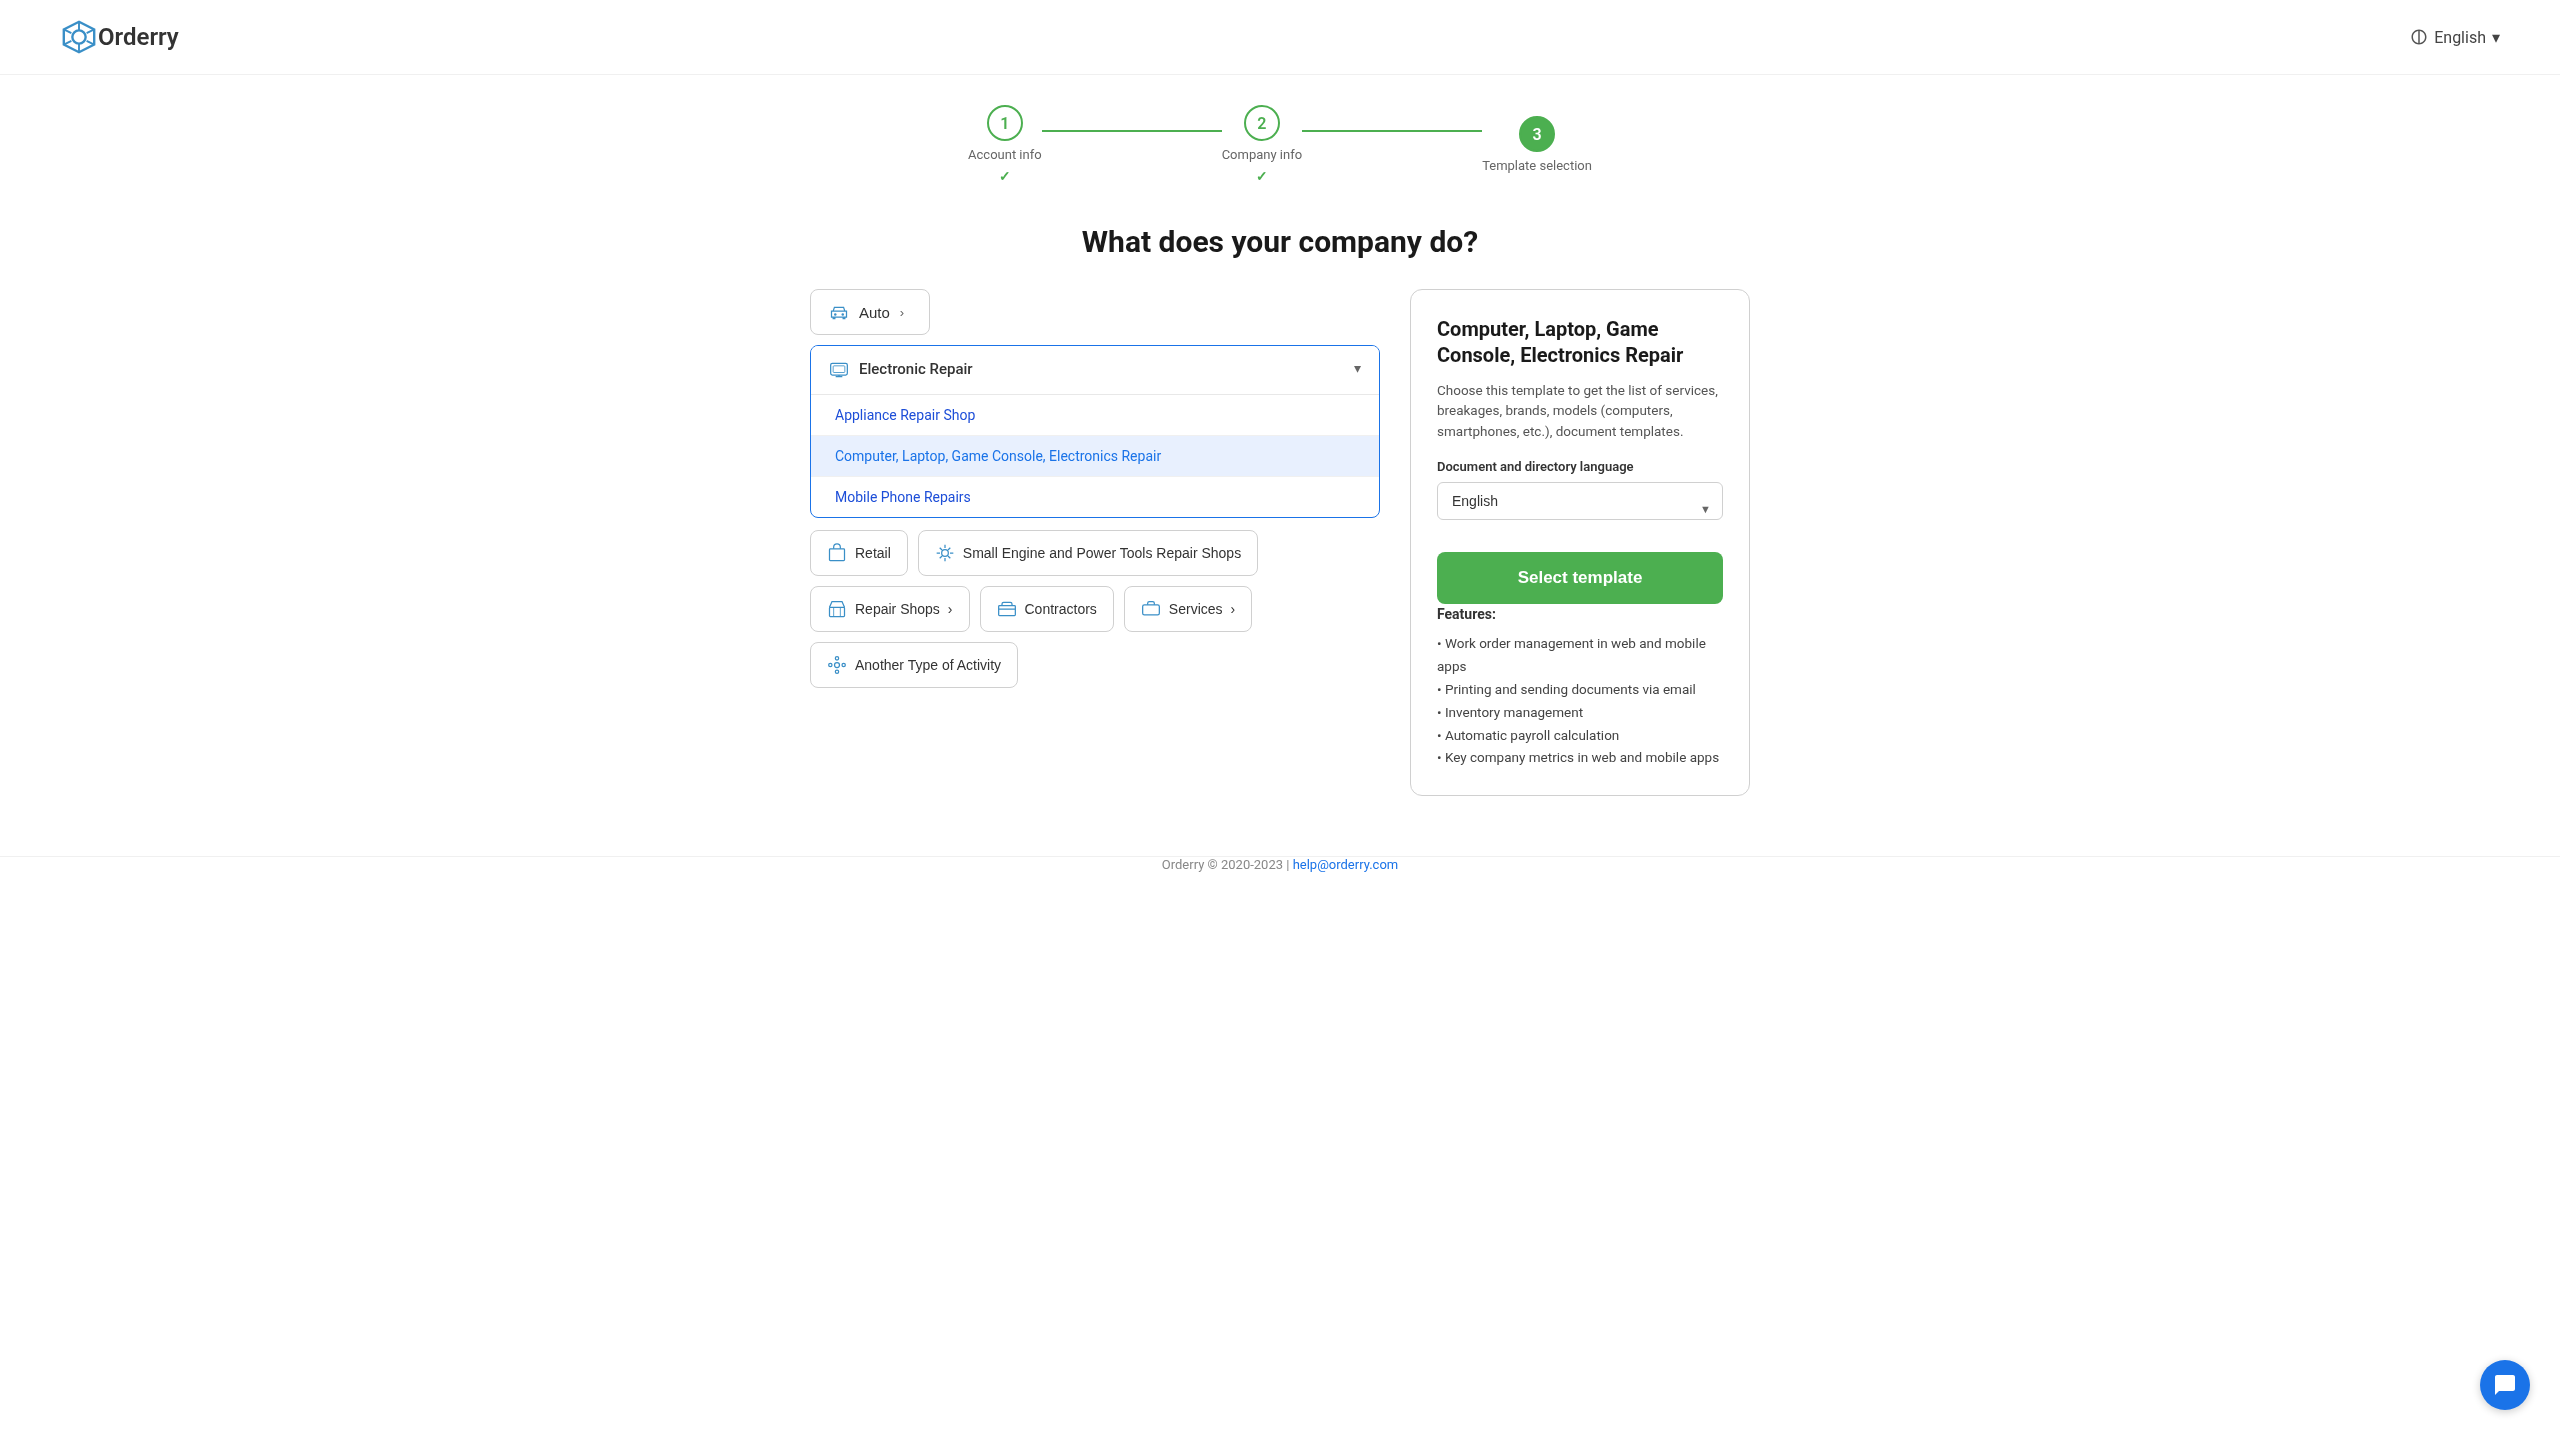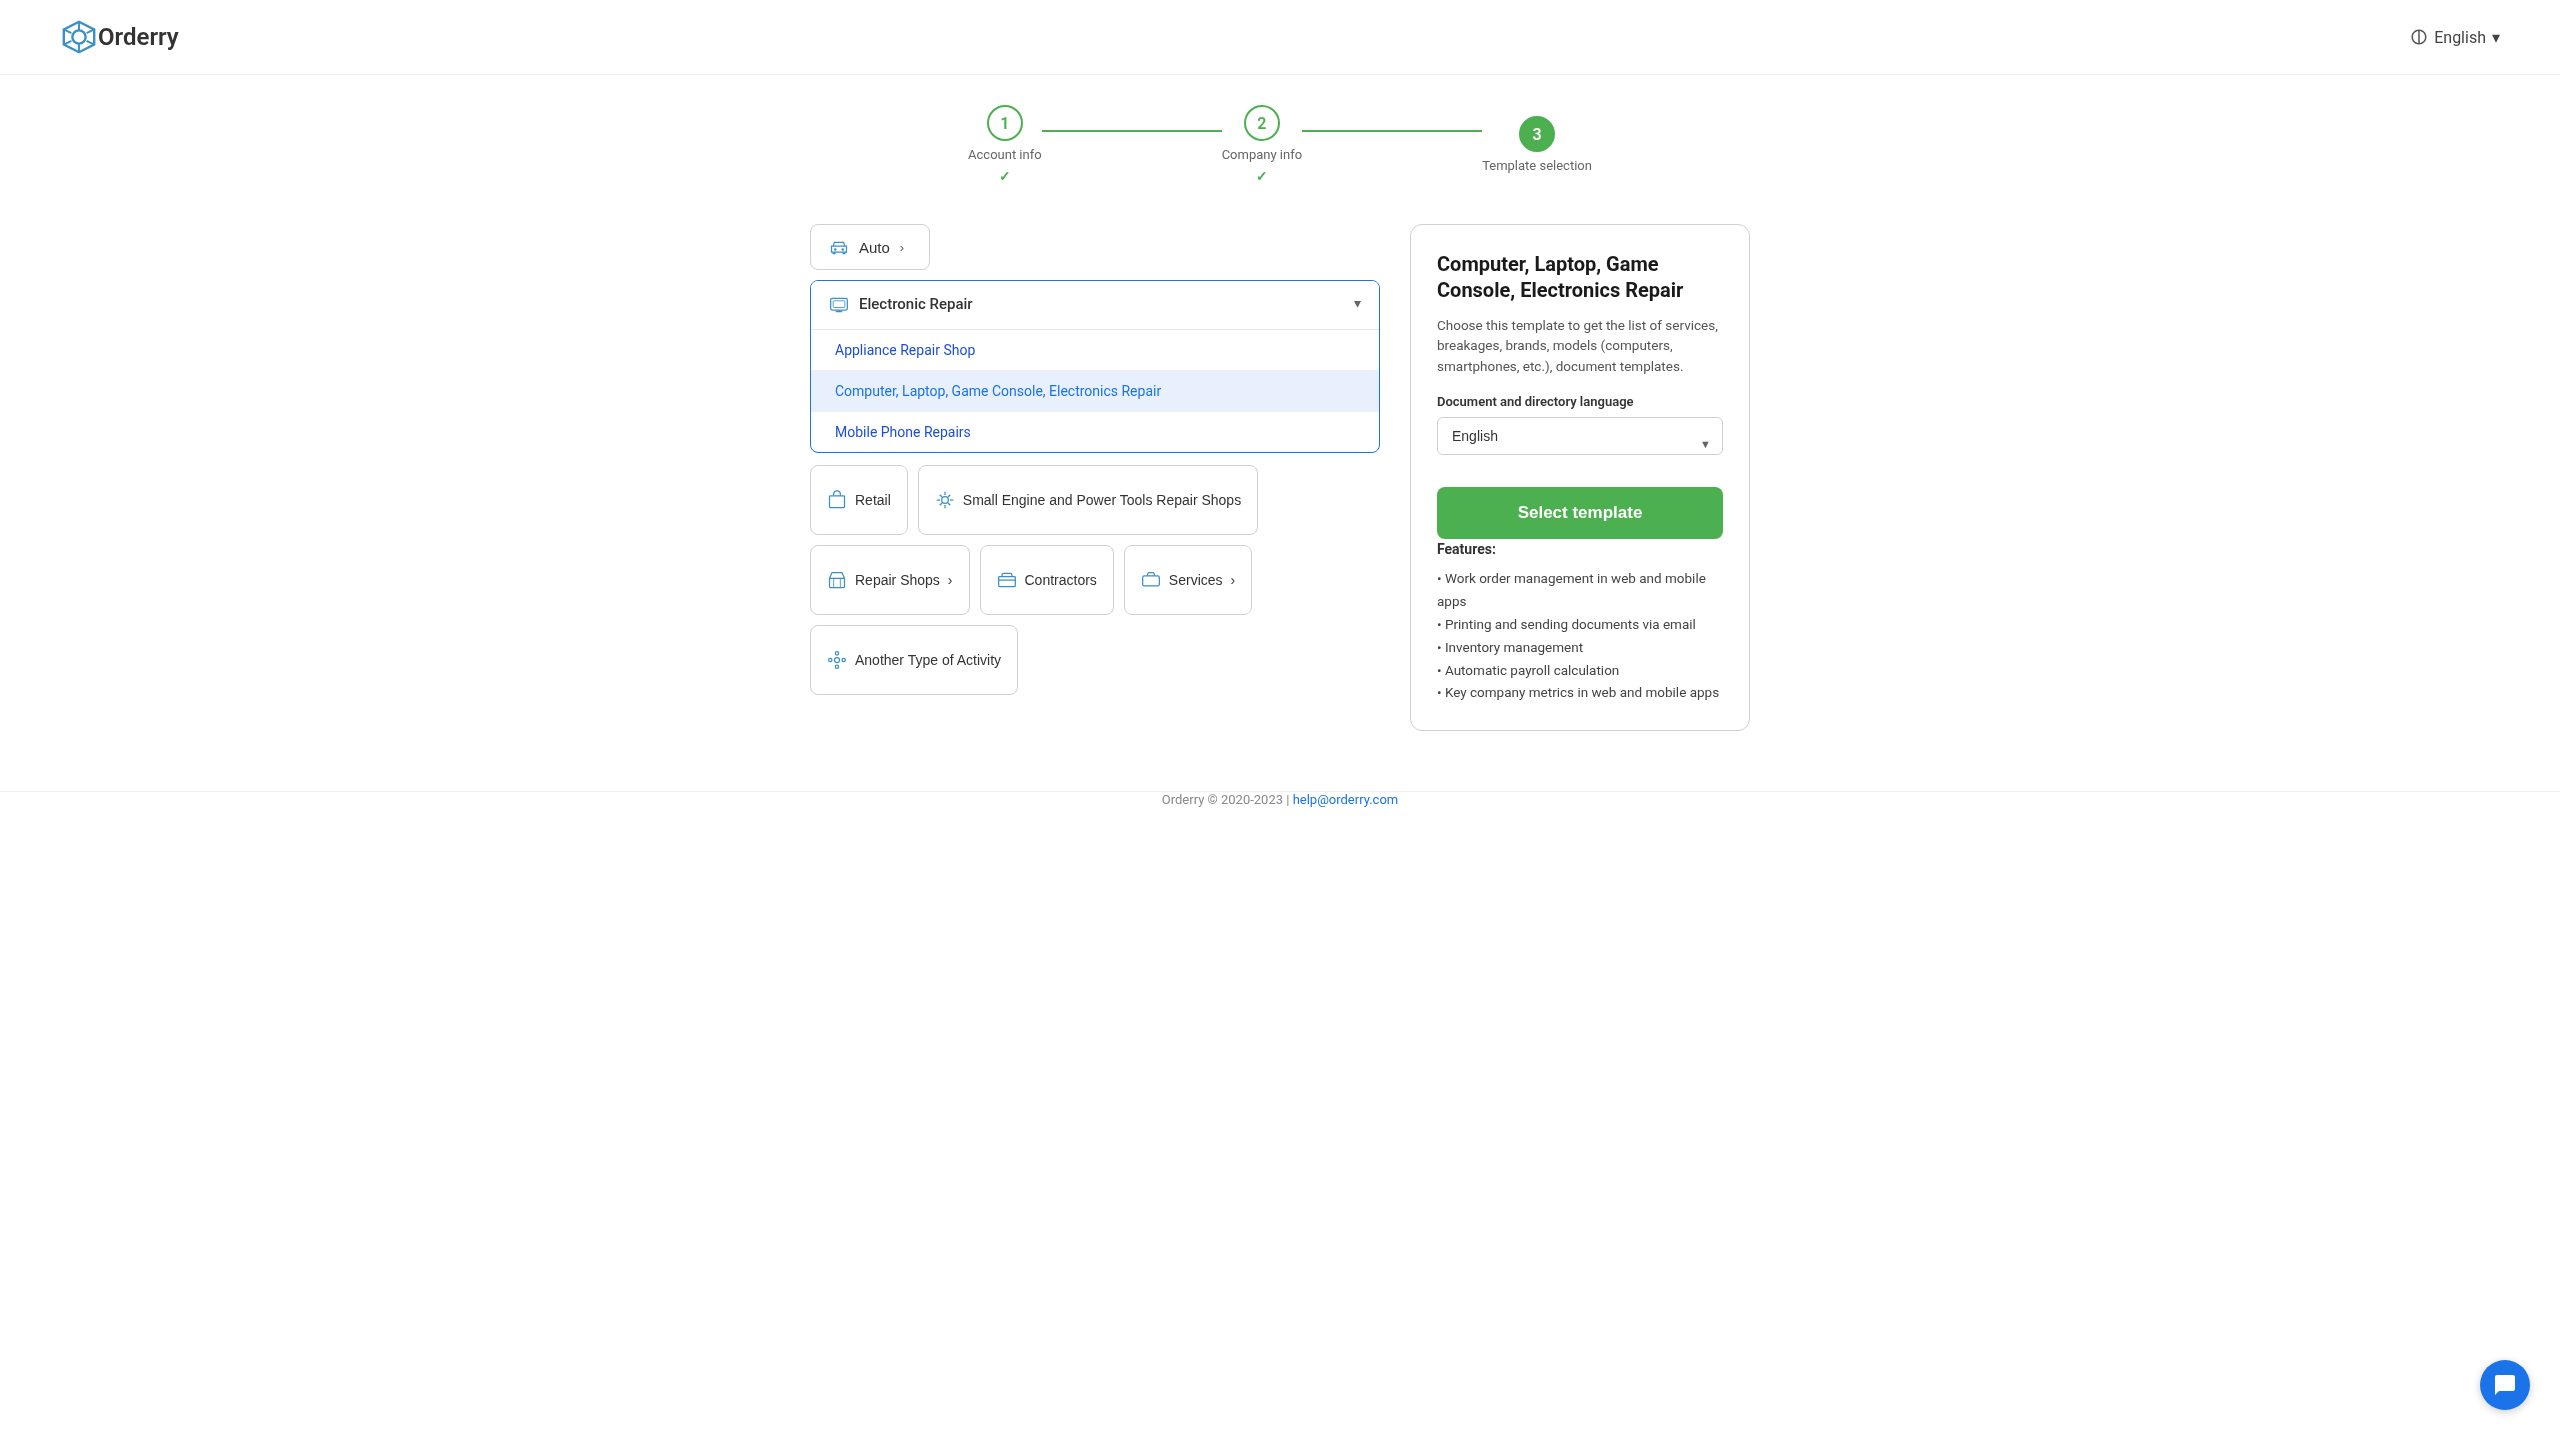--- a/index.html
+++ b/index.html
@@ -173,21 +173,21 @@
       display: flex;
       gap: 10px;
       margin-bottom: 10px;
       flex-wrap: wrap;
     }
 
     .cat-pill {
       display: flex;
       align-items: center;
       gap: 8px;
-      padding: 24px 16px;
+      padding: 12px 16px;
       border: 1.5px solid #d0d0d0;
       border-radius: 8px;
       background: #fff;
       cursor: pointer;
       font-size: 14px;
       color: #333;
     }
 
     
     .right-panel {
@@ -346,20 +346,21 @@
   </div>
   <div class="step-line"></div>
 
   <div class="step">
     <div class="step-circle active">3</div>
     <span class="step-label">Template selection</span>
   </div>
 </div>
 
 <div class="main">
+  <h1 class="page-title">What does your company do?</h1>
 
   <div class="content-area">
 
     <div class="left-panel">
 
       <button class="category-btn">
         <svg class="icon-svg" viewBox="0 0 24 24" fill="none">
           <path d="M5 11l1.5-4.5h11L19 11M3 11h18v7H3v-7zm2 7v2h2v-2m10 0v2h2v-2" stroke="#3a8fc7" stroke-width="1.5" fill="none"></path>
           <circle cx="7.5" cy="15" r="1.5" fill="#3a8fc7"></circle>
           <circle cx="16.5" cy="15" r="1.5" fill="#3a8fc7"></circle>

